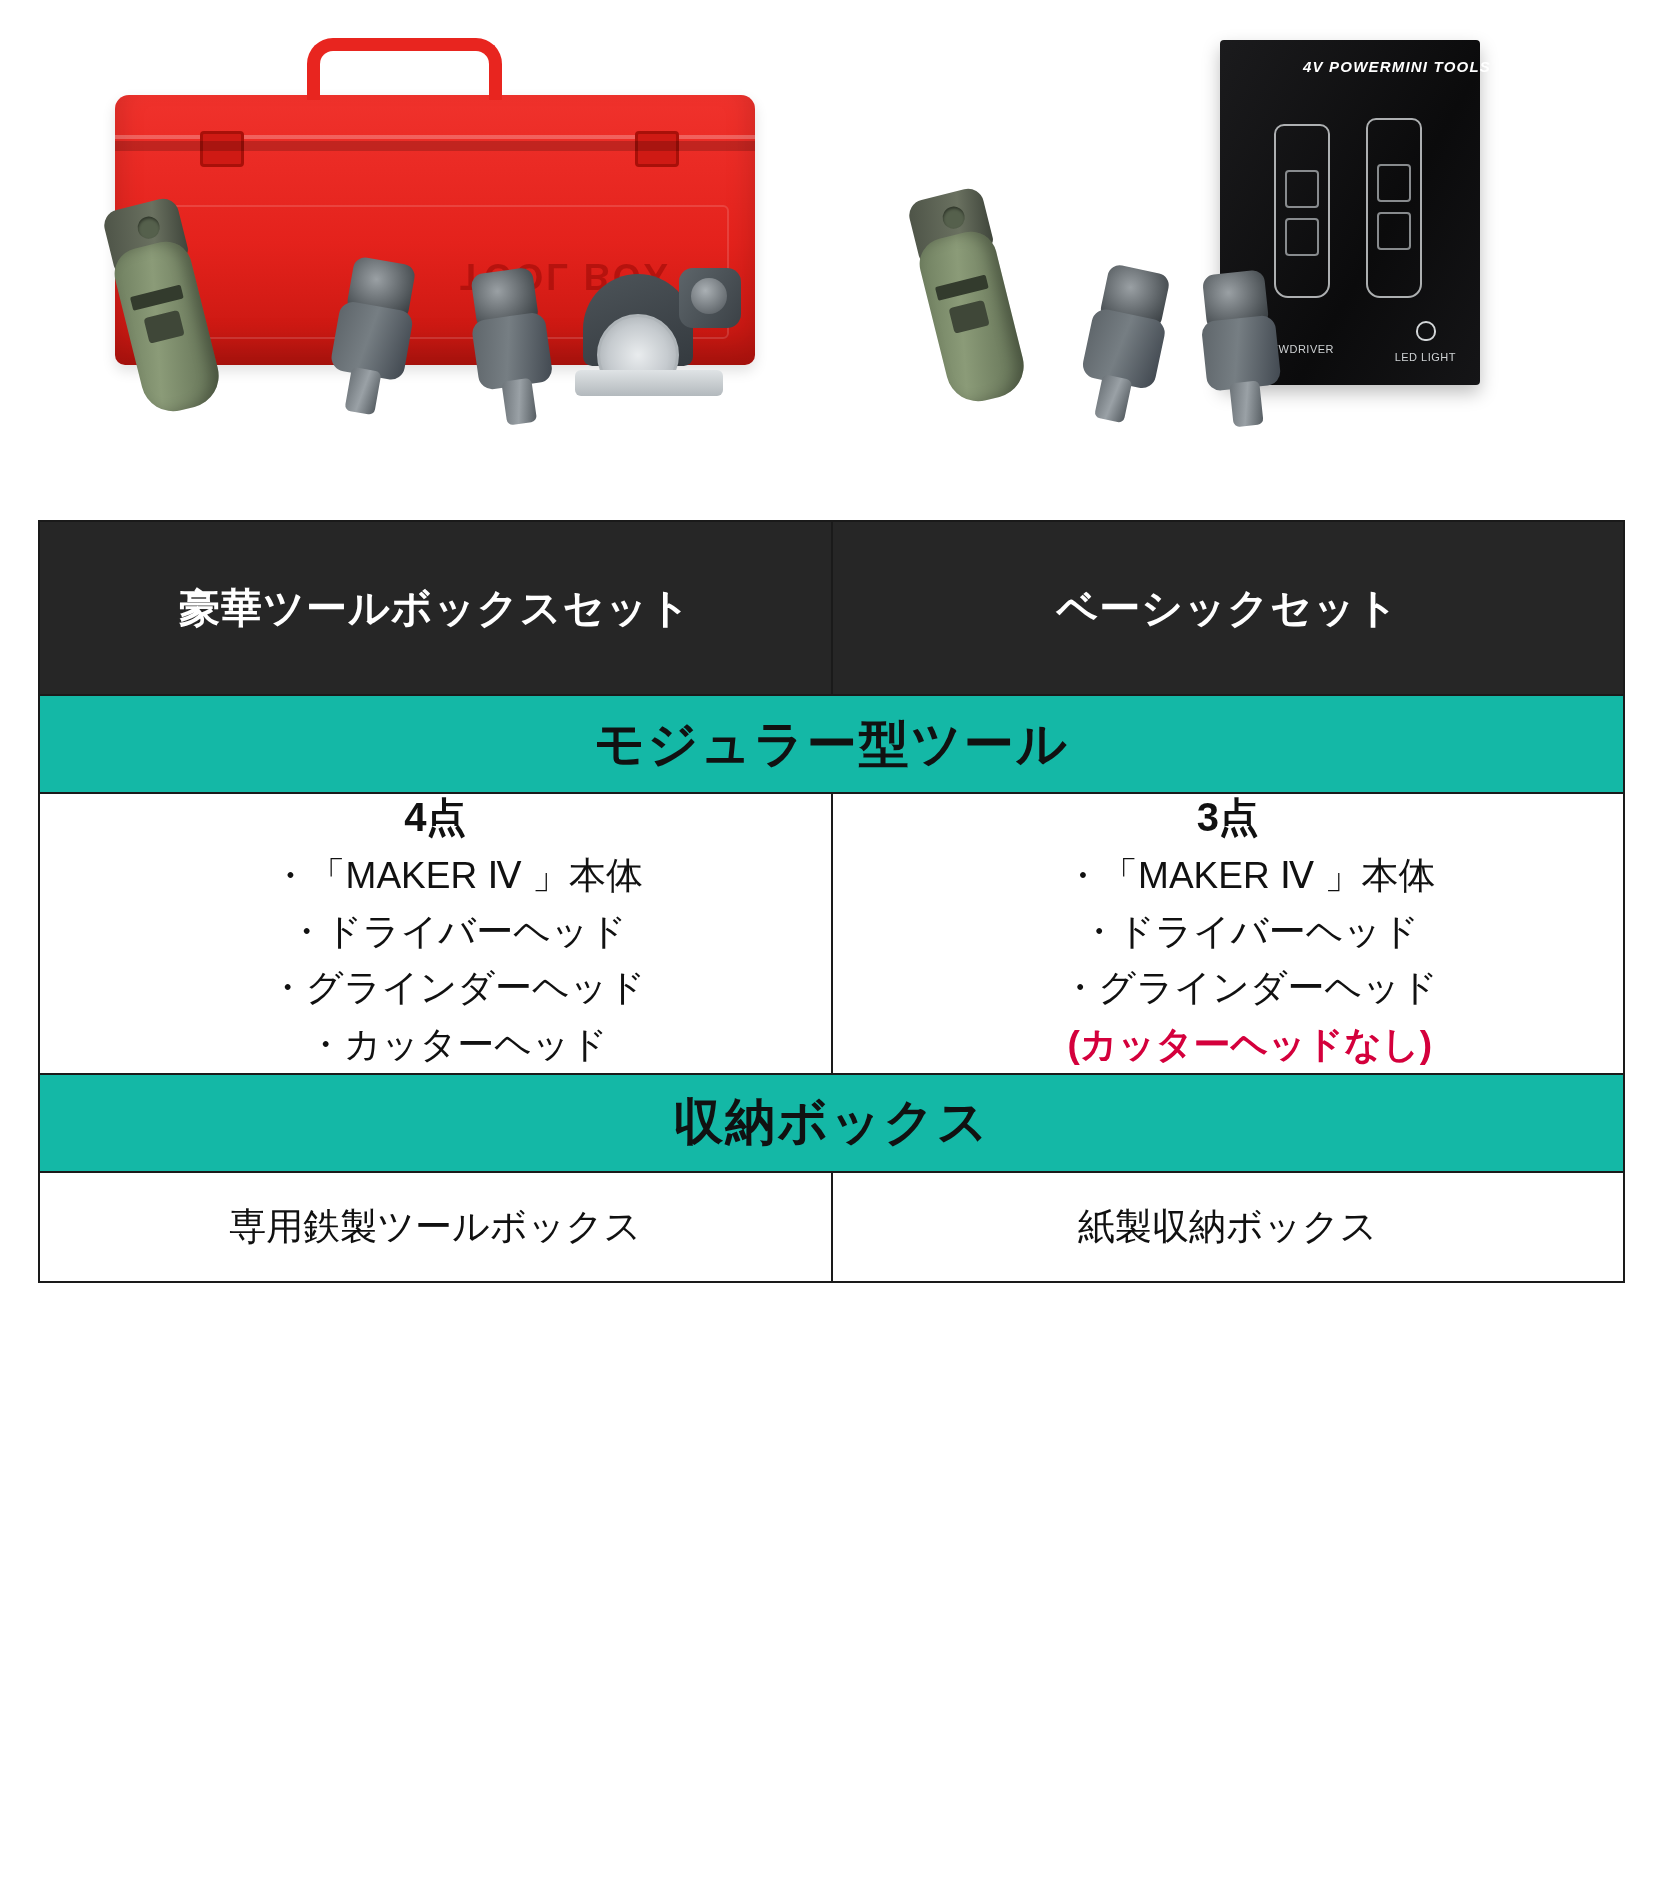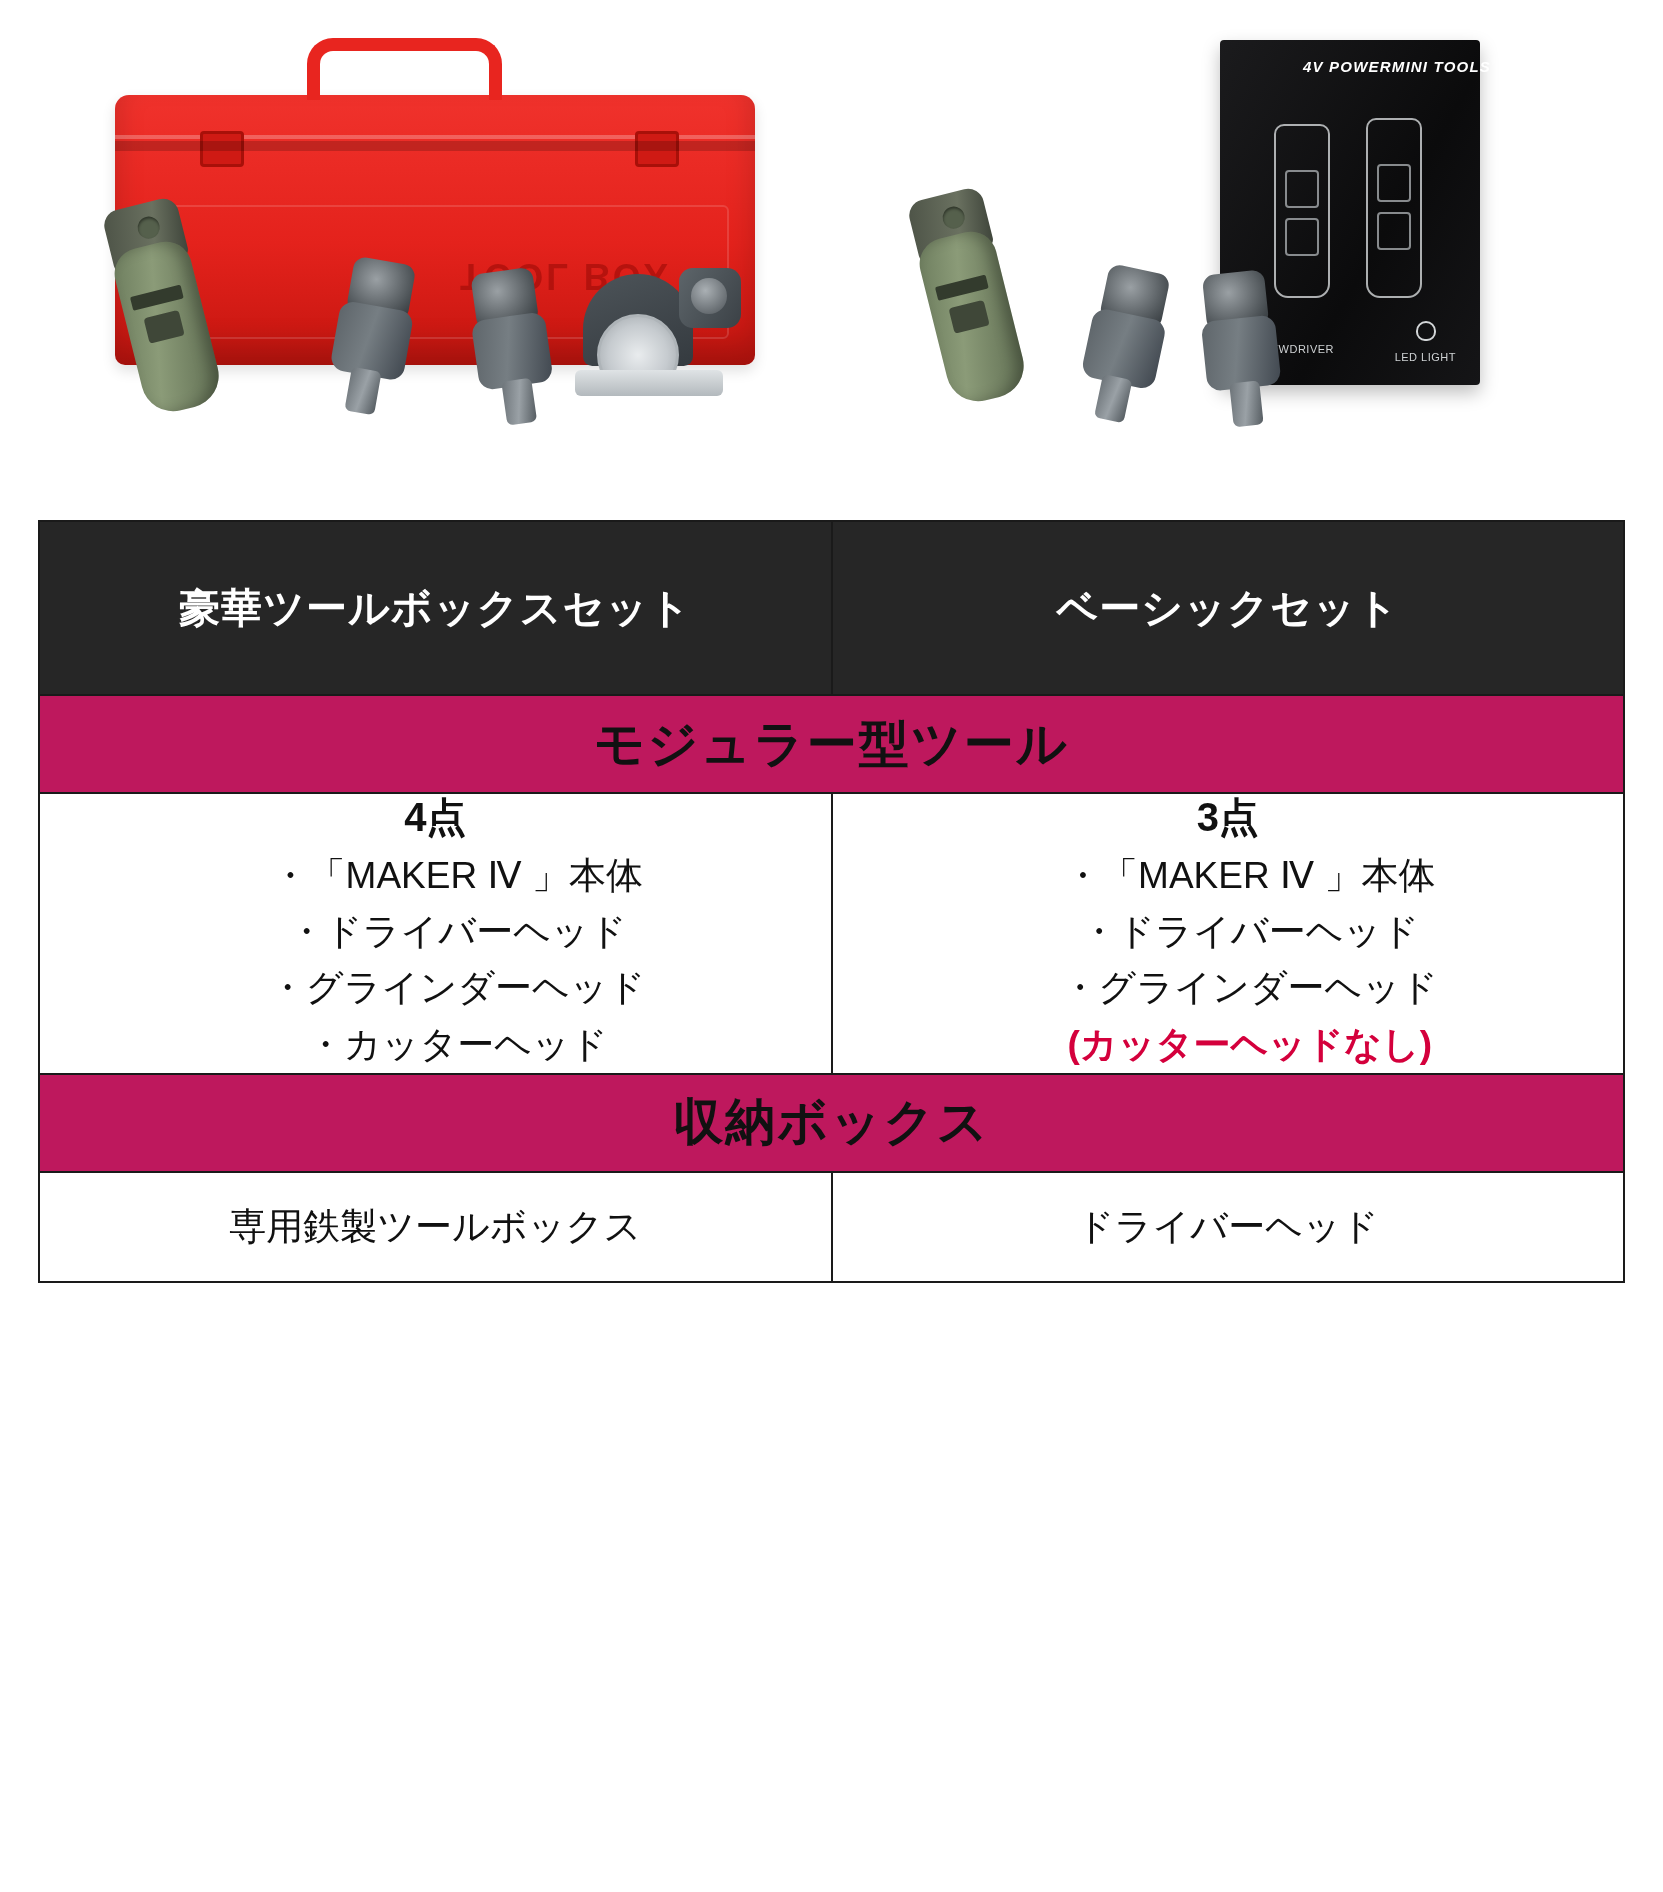--- a/index.html
+++ b/index.html
@@ -329,21 +329,21 @@
   .hdr-cell {
     background: #262626;
     color: #ffffff;
     height: 172px;
     font-size: 41px;
     font-weight: bold;
     letter-spacing: 1px;
   }
   .hdr-cell .inner { padding: 0 8px; }
   .section-cell {
-    background: #be185d;
+    background: #14b8a6;
     color: #111111;
     height: 96px;
     font-size: 50px;
     font-weight: bold;
     letter-spacing: 2px;
   }
   .body-cell {
     background: #ffffff;
     padding: 26px 14px 30px;
   }
@@ -509,21 +509,21 @@
             </div>
           </td>
         </tr>
 
         <tr>
           <td class="section-cell" colspan="2">収納ボックス</td>
         </tr>
 
         <tr>
           <td class="body-cell storage-cell">専用鉄製ツールボックス</td>
-          <td class="body-cell storage-cell">ドライバーヘッド</td>
+          <td class="body-cell storage-cell">紙製収納ボックス</td>
         </tr>
 
 
       </tbody>
     </table>
   </div>
 
 </div>
 
 </body></html>

